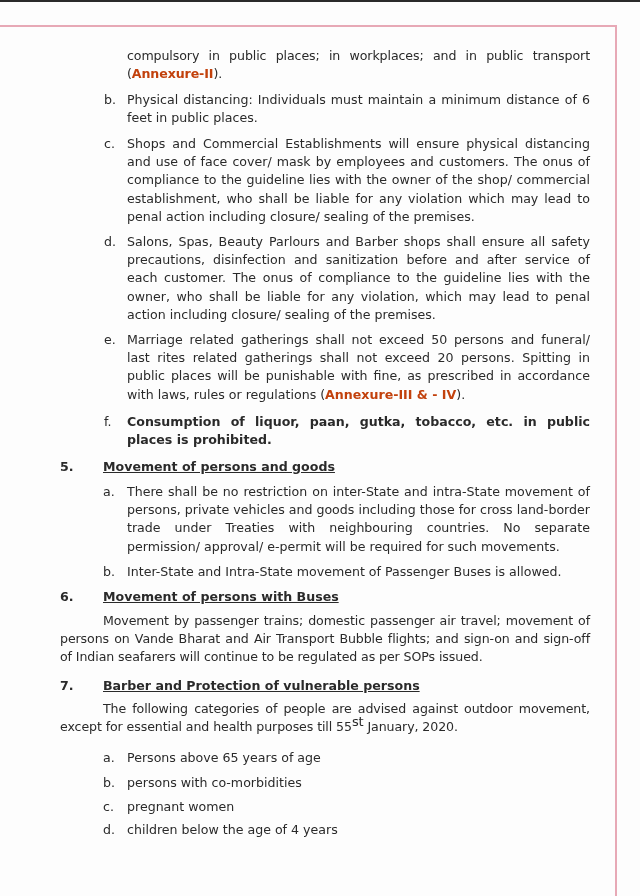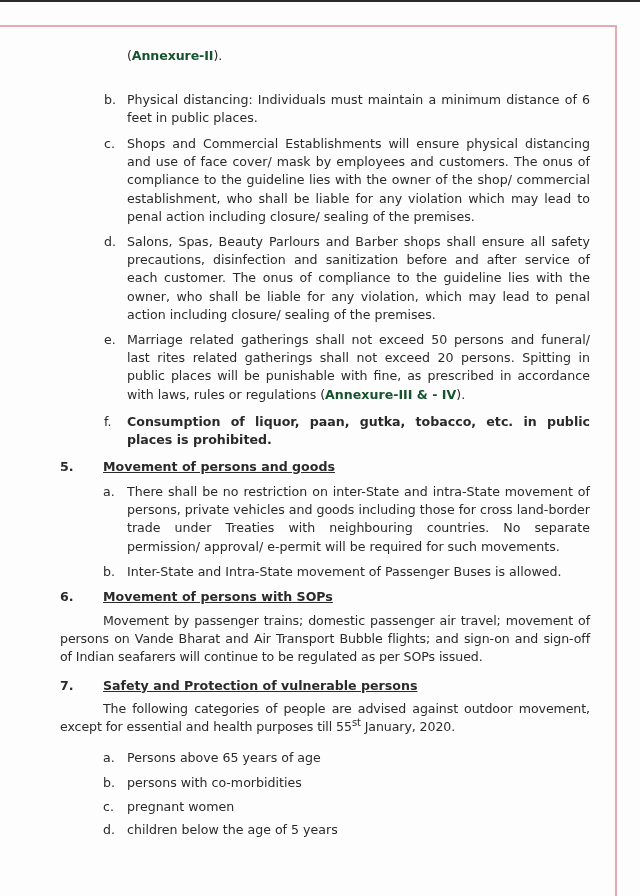--- a/index.html
+++ b/index.html
@@ -19,32 +19,33 @@
   .p {
     position: absolute; font-size: 12.6px; line-height: 18.2px;
     text-align: justify; letter-spacing: -0.1px;
   }
   .item { position: absolute; font-size: 12.6px; line-height: 18.2px; }
   .marker { position: absolute; left: 0; top: 0; }
   .itext { position: absolute; text-align: justify; }
   .heading { position: absolute; font-size: 12.6px; font-weight: bold; line-height: 18px; }
   .hnum { position: absolute; left: 0; }
   .htext { position: absolute; left: 43px; white-space: nowrap; text-decoration: underline; }
-  b { font-weight: bold; color: #14532d; }
-  sup { font-size: 10px; vertical-align: 5px; line-height: 0; }
+  b { font-weight: bold; color: #c2410c; }
+  sup { font-size: 13px; vertical-align: 5px; line-height: 0; }
 </style>
 </head>
 <body>
 
 <div class="topbar"></div>
 <div class="frame"></div>
 
 <div class="doc">
 
   <div class="p" style="left:127px; top:47px; width:463px;">
+    <div style="text-align:justify; text-align-last:justify;">compulsory in public places; in workplaces; and in public transport</div>
     <div><span>(</span><b>Annexure-II</b><span>).</span></div>
   </div>
 
   <div class="item" style="left:104px; top:91px; width:486px;">
     <span class="marker">b.</span>
     <div class="itext" style="left:23px; width:463px;">Physical distancing: Individuals must maintain a minimum distance of 6 feet in public places.</div>
   </div>
 
   <div class="item" style="left:104px; top:135px; width:486px;">
     <span class="marker">c.</span>
@@ -76,42 +77,42 @@
     <div class="itext" style="left:24px; width:463px;">There shall be no restriction on inter-State and intra-State movement of persons, private vehicles and goods including those for cross land-border trade under Treaties with neighbouring countries. No separate permission/ approval/ e-permit will be required for such movements.</div>
   </div>
 
   <div class="item" style="left:103px; top:563px; width:487px;">
     <span class="marker">b.</span>
     <div class="itext" style="left:24px; width:463px; white-space:nowrap;">Inter-State and Intra-State movement of Passenger Buses is allowed.</div>
   </div>
 
   <div class="heading" style="left:60px; top:588px; width:540px;">
     <span class="hnum">6.</span>
-    <span class="htext">Movement of persons with SOPs</span>
+    <span class="htext">Movement of persons with Buses</span>
   </div>
 
   <div class="p" style="left:60px; top:612px; width:530px; text-indent:43px;">Movement  by passenger trains; domestic passenger air travel; movement of persons on Vande Bharat and Air Transport Bubble flights; and sign-on and sign-off of Indian seafarers will continue to be regulated as per SOPs issued.</div>
 
   <div class="heading" style="left:60px; top:677px; width:540px;">
     <span class="hnum">7.</span>
-    <span class="htext">Safety and Protection of vulnerable persons</span>
+    <span class="htext">Barber and Protection of vulnerable persons</span>
   </div>
 
   <div class="p" style="left:60px; top:700px; width:530px; text-indent:43px;"><span>The following categories of people are advised against outdoor movement, except for essential and health purposes till 55</span><sup>st</sup><span> January, 2020.</span></div>
 
   <div class="item" style="left:103px; top:749px; width:487px;">
     <span class="marker">a.</span>
     <div class="itext" style="left:24px; white-space:nowrap;">Persons above 65 years of age</div>
   </div>
   <div class="item" style="left:103px; top:774px; width:487px;">
     <span class="marker">b.</span>
     <div class="itext" style="left:24px; white-space:nowrap;">persons with co-morbidities</div>
   </div>
   <div class="item" style="left:103px; top:798px; width:487px;">
     <span class="marker">c.</span>
     <div class="itext" style="left:24px; white-space:nowrap;">pregnant women</div>
   </div>
   <div class="item" style="left:103px; top:821px; width:487px;">
     <span class="marker">d.</span>
-    <div class="itext" style="left:24px; white-space:nowrap;">children below the age of 5 years</div>
+    <div class="itext" style="left:24px; white-space:nowrap;">children below the age of 4 years</div>
   </div>
 
 </div>
 
 </body></html>

